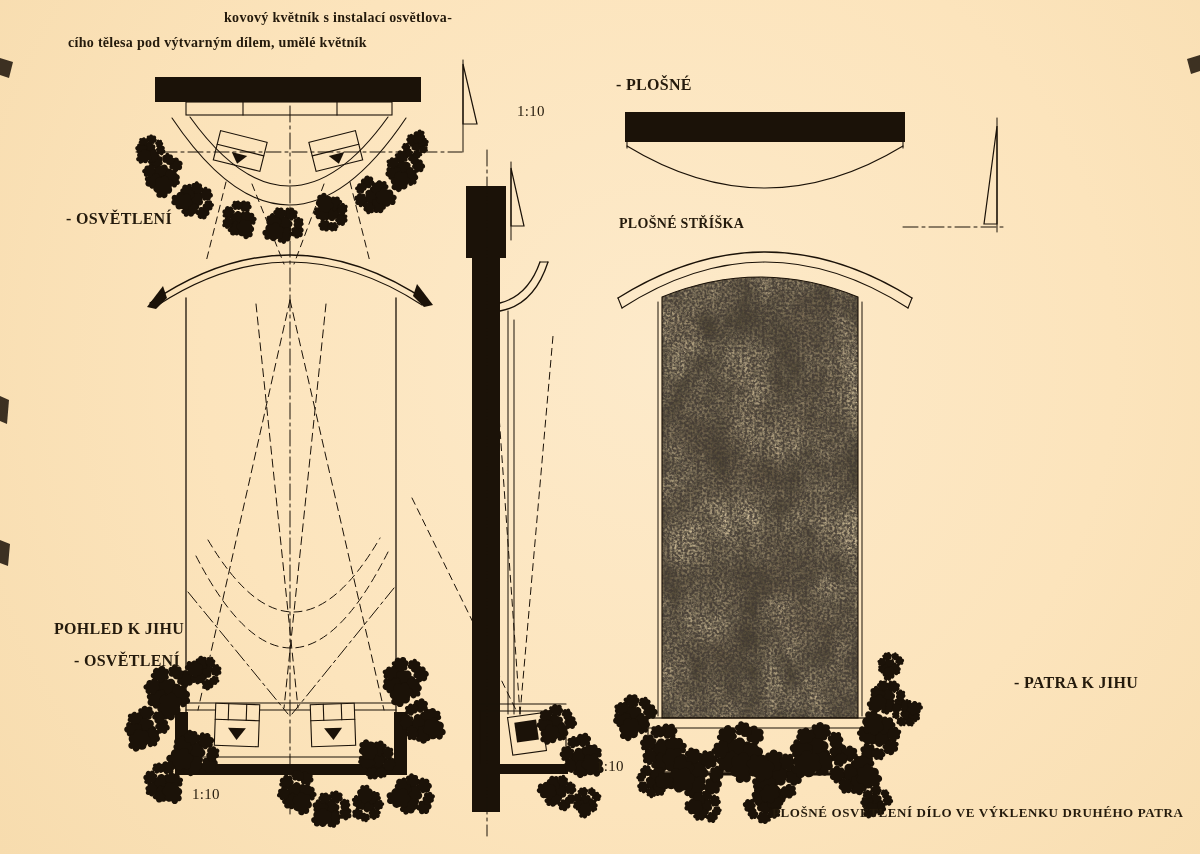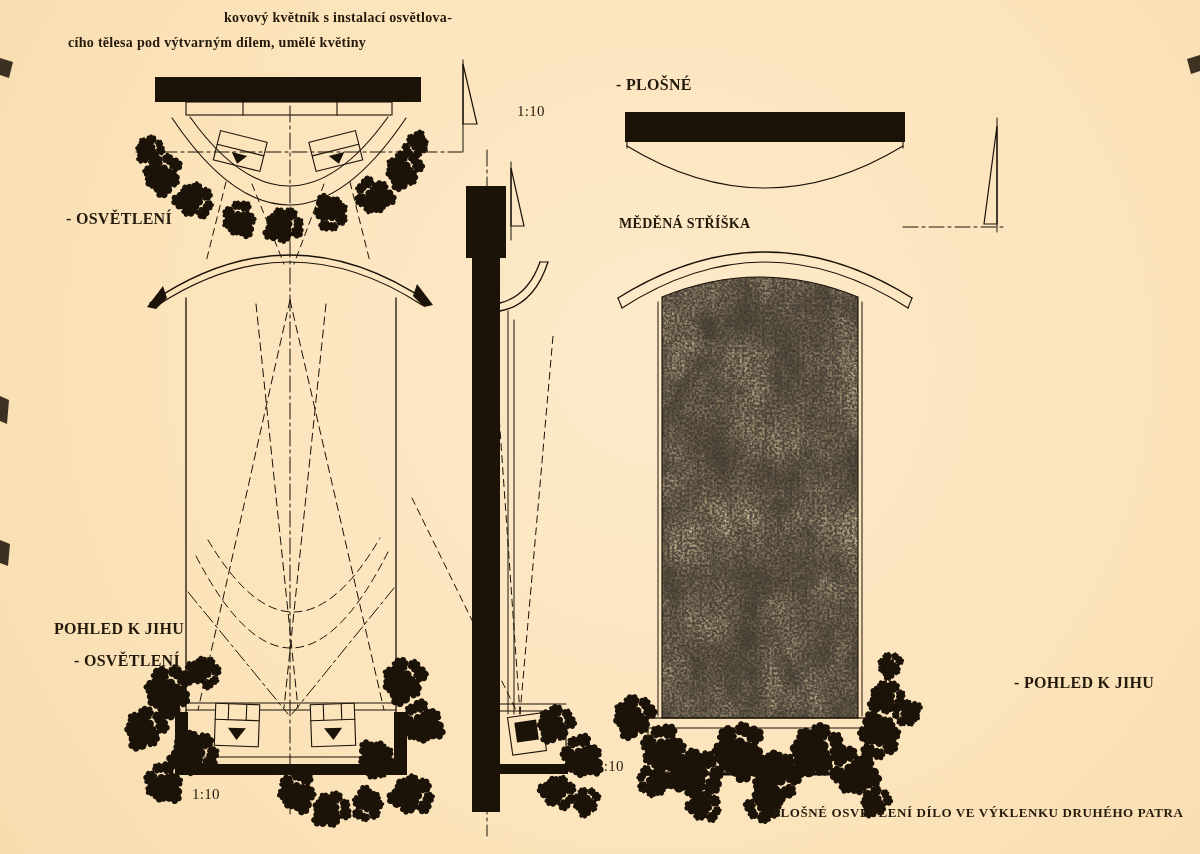--- a/index.html
+++ b/index.html
@@ -236,24 +236,24 @@
     <use href="#ivyCluster" transform="translate(906,714) scale(0.6) rotate(-120)"></use>
     <use href="#ivyCluster" transform="translate(764,806) scale(0.8) rotate(-150)"></use>
     <use href="#ivyCluster" transform="translate(706,806) scale(0.7) rotate(90)"></use>
     <use href="#ivyCluster" transform="translate(652,782) scale(0.7) rotate(-90)"></use>
     <use href="#ivyCluster" transform="translate(876,800) scale(0.65) rotate(30)"></use>
     <use href="#ivyCluster" transform="translate(890,664) scale(0.55) rotate(10)"></use>
   </g>
 </svg>
 
   <div class="label b" style="left:224px;top:10px;font-size:14px;">kovový květník s instalací osvětlova-</div>
-  <div class="label b" style="left:68px;top:35px;font-size:14px;">cího tělesa pod výtvarným dílem, umělé květiny</div>
+  <div class="label b" style="left:68px;top:35px;font-size:14px;">cího tělesa pod výtvarným dílem, umělé květník</div>
   <div class="label" style="left:517px;top:103px;font-size:15px;">1:10</div>
   <div class="label b" style="left:616px;top:76px;font-size:16px;">- PLOŠNÉ</div>
   <div class="label b" style="left:66px;top:210px;font-size:16px;">- OSVĚTLENÍ</div>
-  <div class="label b" style="left:619px;top:216px;font-size:14px;">MĚDĚNÁ STŘÍŠKA</div>
+  <div class="label b" style="left:619px;top:216px;font-size:14px;">PLOŠNÉ STŘÍŠKA</div>
   <div class="label b" style="left:54px;top:620px;font-size:16px;">POHLED K JIHU</div>
   <div class="label b" style="left:74px;top:652px;font-size:16px;">- OSVĚTLENÍ</div>
   <div class="label" style="left:192px;top:786px;font-size:15px;">1:10</div>
   <div class="label" style="left:596px;top:758px;font-size:15px;">1:10</div>
-  <div class="label b" style="left:1014px;top:674px;font-size:16px;">- POHLED K JIHU</div>
+  <div class="label b" style="left:1014px;top:674px;font-size:16px;">- PATRA K JIHU</div>
   <div class="label b" style="left:772px;top:806px;font-size:13px;letter-spacing:0.6px;">PLOŠNÉ OSVĚTLENÍ DÍLO VE VÝKLENKU DRUHÉHO PATRA</div>
 </div>
 
 </body></html>

